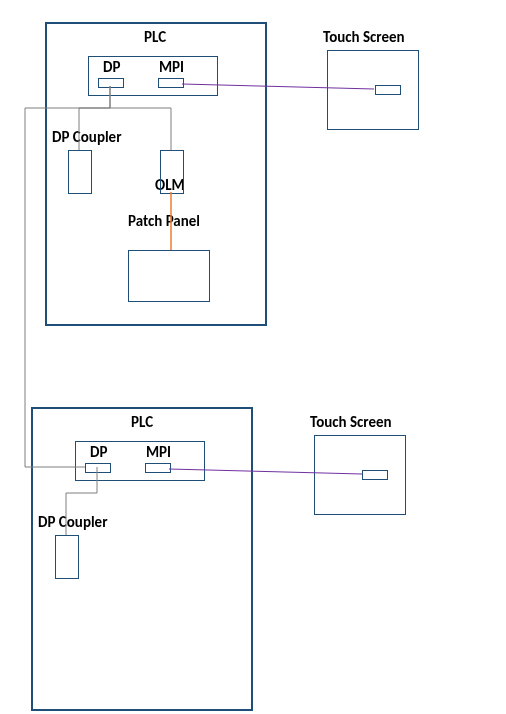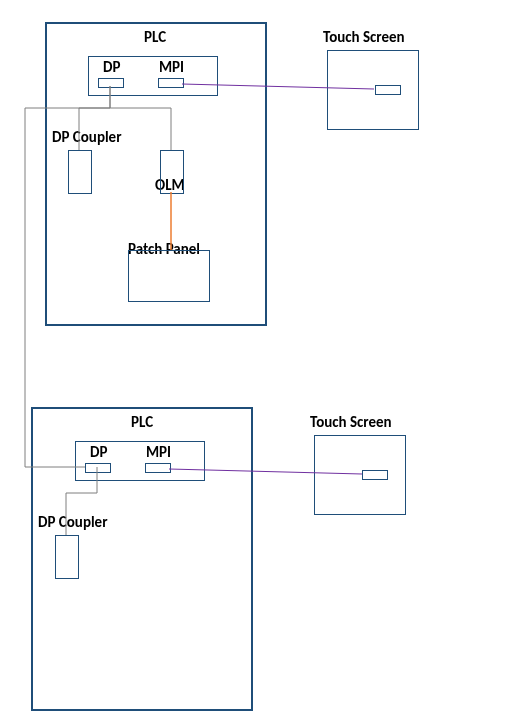--- a/index.html
+++ b/index.html
@@ -56,21 +56,21 @@
 <div class="label" style="left:323px; top:28px;">Touch Screen</div>
 <div class="thinbox" style="left:327px; top:50px; width:90px; height:78px;"></div>
 <div class="thinbox" style="left:375px; top:85px; width:24px; height:8px;"></div>
 
 <div class="label" style="left:52px; top:128px;">DP Coupler</div>
 <div class="thinbox" style="left:68px; top:150px; width:22px; height:42px;"></div>
 
 <div class="label" style="left:155px; top:128px;margin-top:48px;">OLM</div>
 <div class="thinbox" style="left:160px; top:150px; width:22px; height:42px;"></div>
 
-<div class="label" style="left:128px; top:240px;">Patch Panel</div>
+<div class="label" style="left:128px; top:212px;">Patch Panel</div>
 <div class="thinbox" style="left:128px; top:250px; width:80px; height:50px;"></div>
 
 <div class="box" style="left:31px; top:407px; width:218px; height:300px;"></div>
 
 <div class="label" style="left:131px; top:413px;">PLC</div>
 
 <div class="thinbox" style="left:75px; top:441px; width:128px; height:38px;"></div>
 
 <div class="label" style="left:90px; top:443px;">DP</div>
 <div class="label" style="left:146px; top:443px;">MPI</div>

